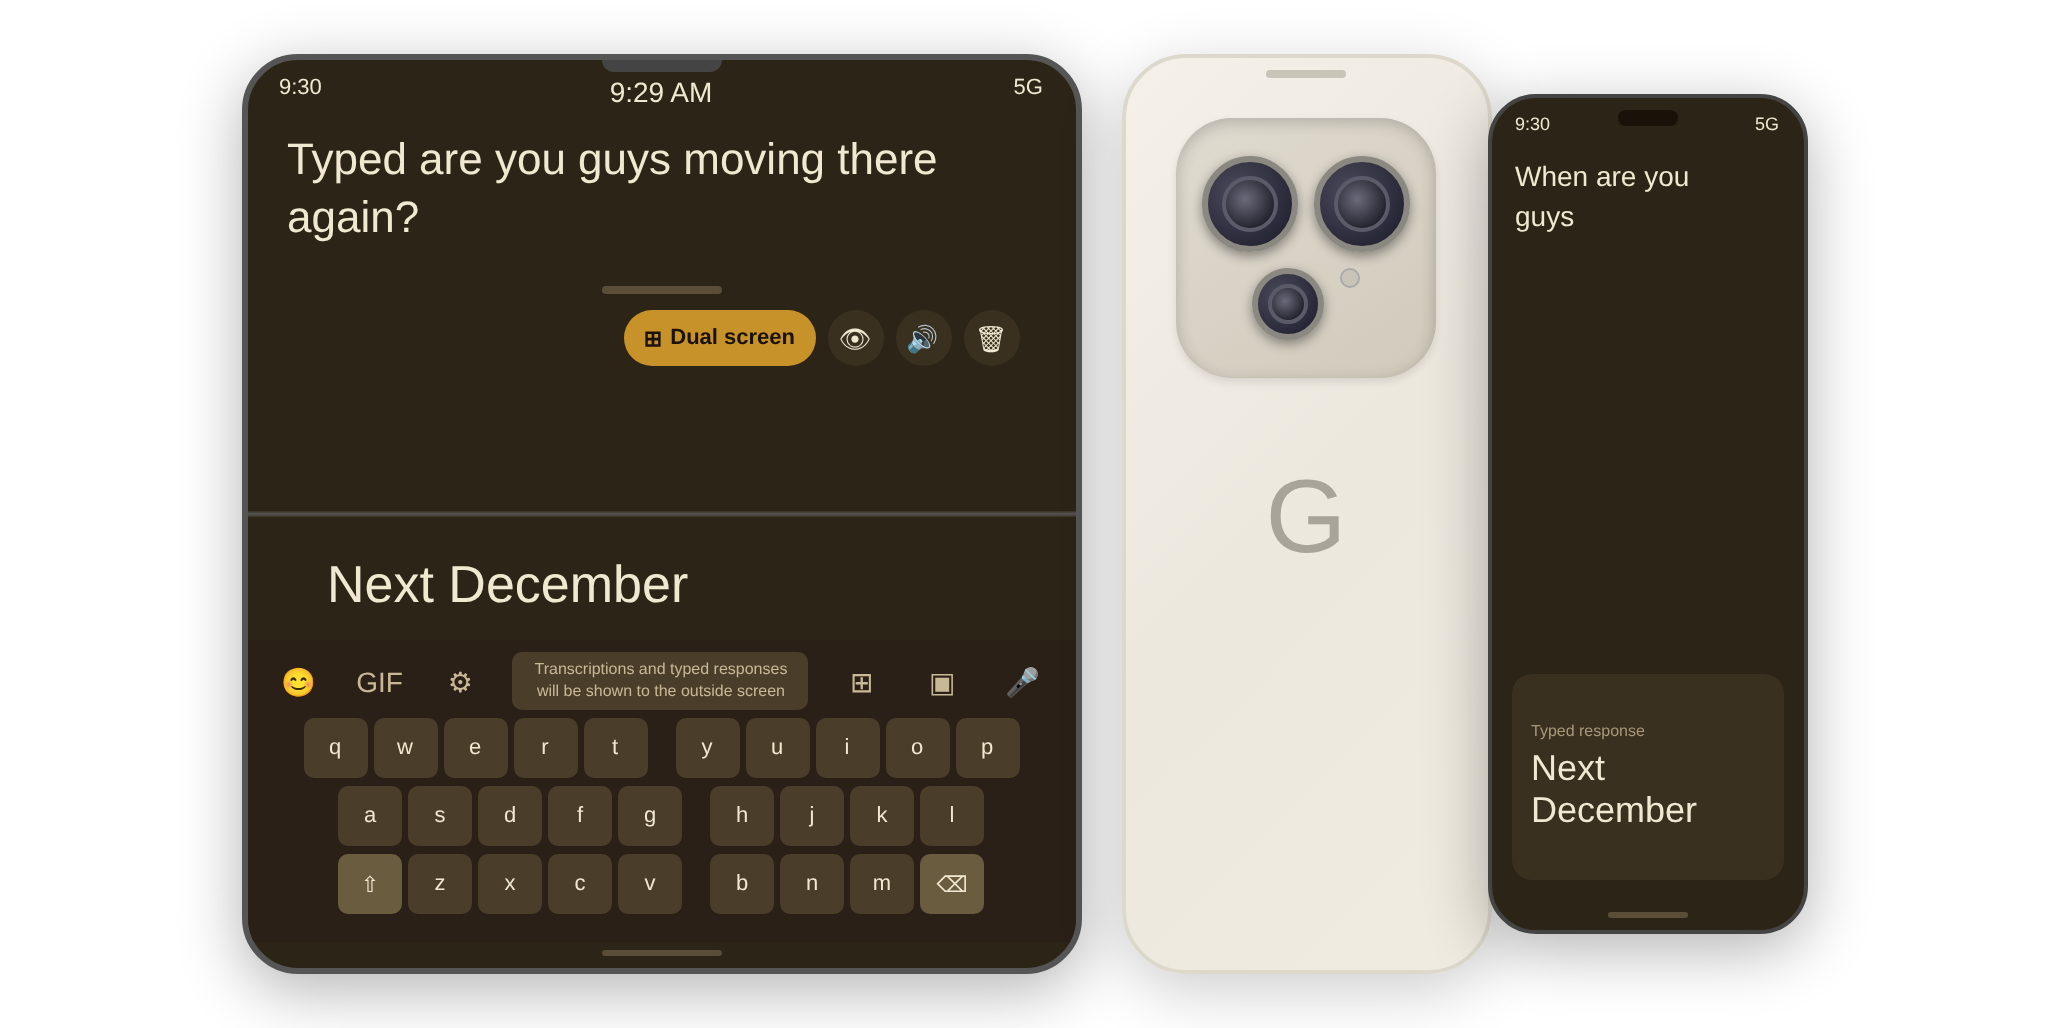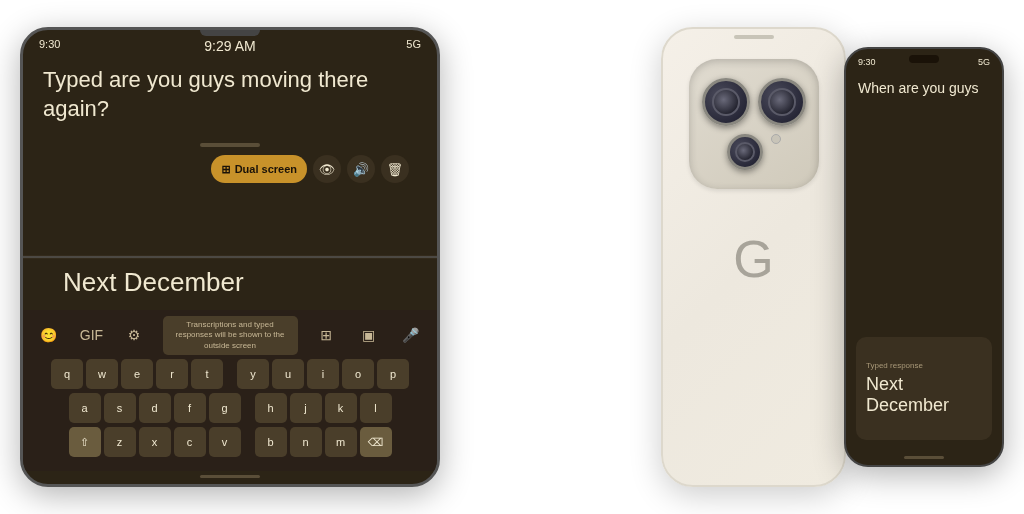--- a/index.html
+++ b/index.html
@@ -10,21 +10,21 @@
       display: flex;
       align-items: center;
       justify-content: center;
       font-family: 'Segoe UI', Arial, sans-serif;
       overflow: hidden;
     }
 
     .scene {
       display: flex;
       align-items: center;
-      justify-content: space-between;
+      justify-content: center;
       gap: 20px;
       width: 100%;
       height: 100%;
       padding: 20px;
     }
 
     
     .foldable {
       position: relative;
       width: 420px;
@@ -196,21 +196,21 @@
     }
 
     .key-action {
       background: #6a5c3e;
     }
 
     .transcription-bar {
       background: #4a3e2a;
       border-radius: 5px;
       padding: 4px 8px;
-      width: 135px;
+      width: 148px;
       font-size: 8px;
       color: #c8b896;
       text-align: center;
       line-height: 1.3;
     }
 
     .keyboard-toolbar {
       display: flex;
       justify-content: space-between;
       align-items: center;
@@ -359,21 +359,20 @@
       width: 30px;
       height: 8px;
       background: #1a1208;
       border-radius: 4px;
     }
 
     .conversation-area {
       flex: 1;
       padding: 8px 12px;
       display: flex;
-      flex-direction: column;
       gap: 12px;
     }
 
     .bubble-received {
       font-size: 14px;
       line-height: 1.4;
       color: #f0e8d0;
     }
 
     .bubble-sent-text {

